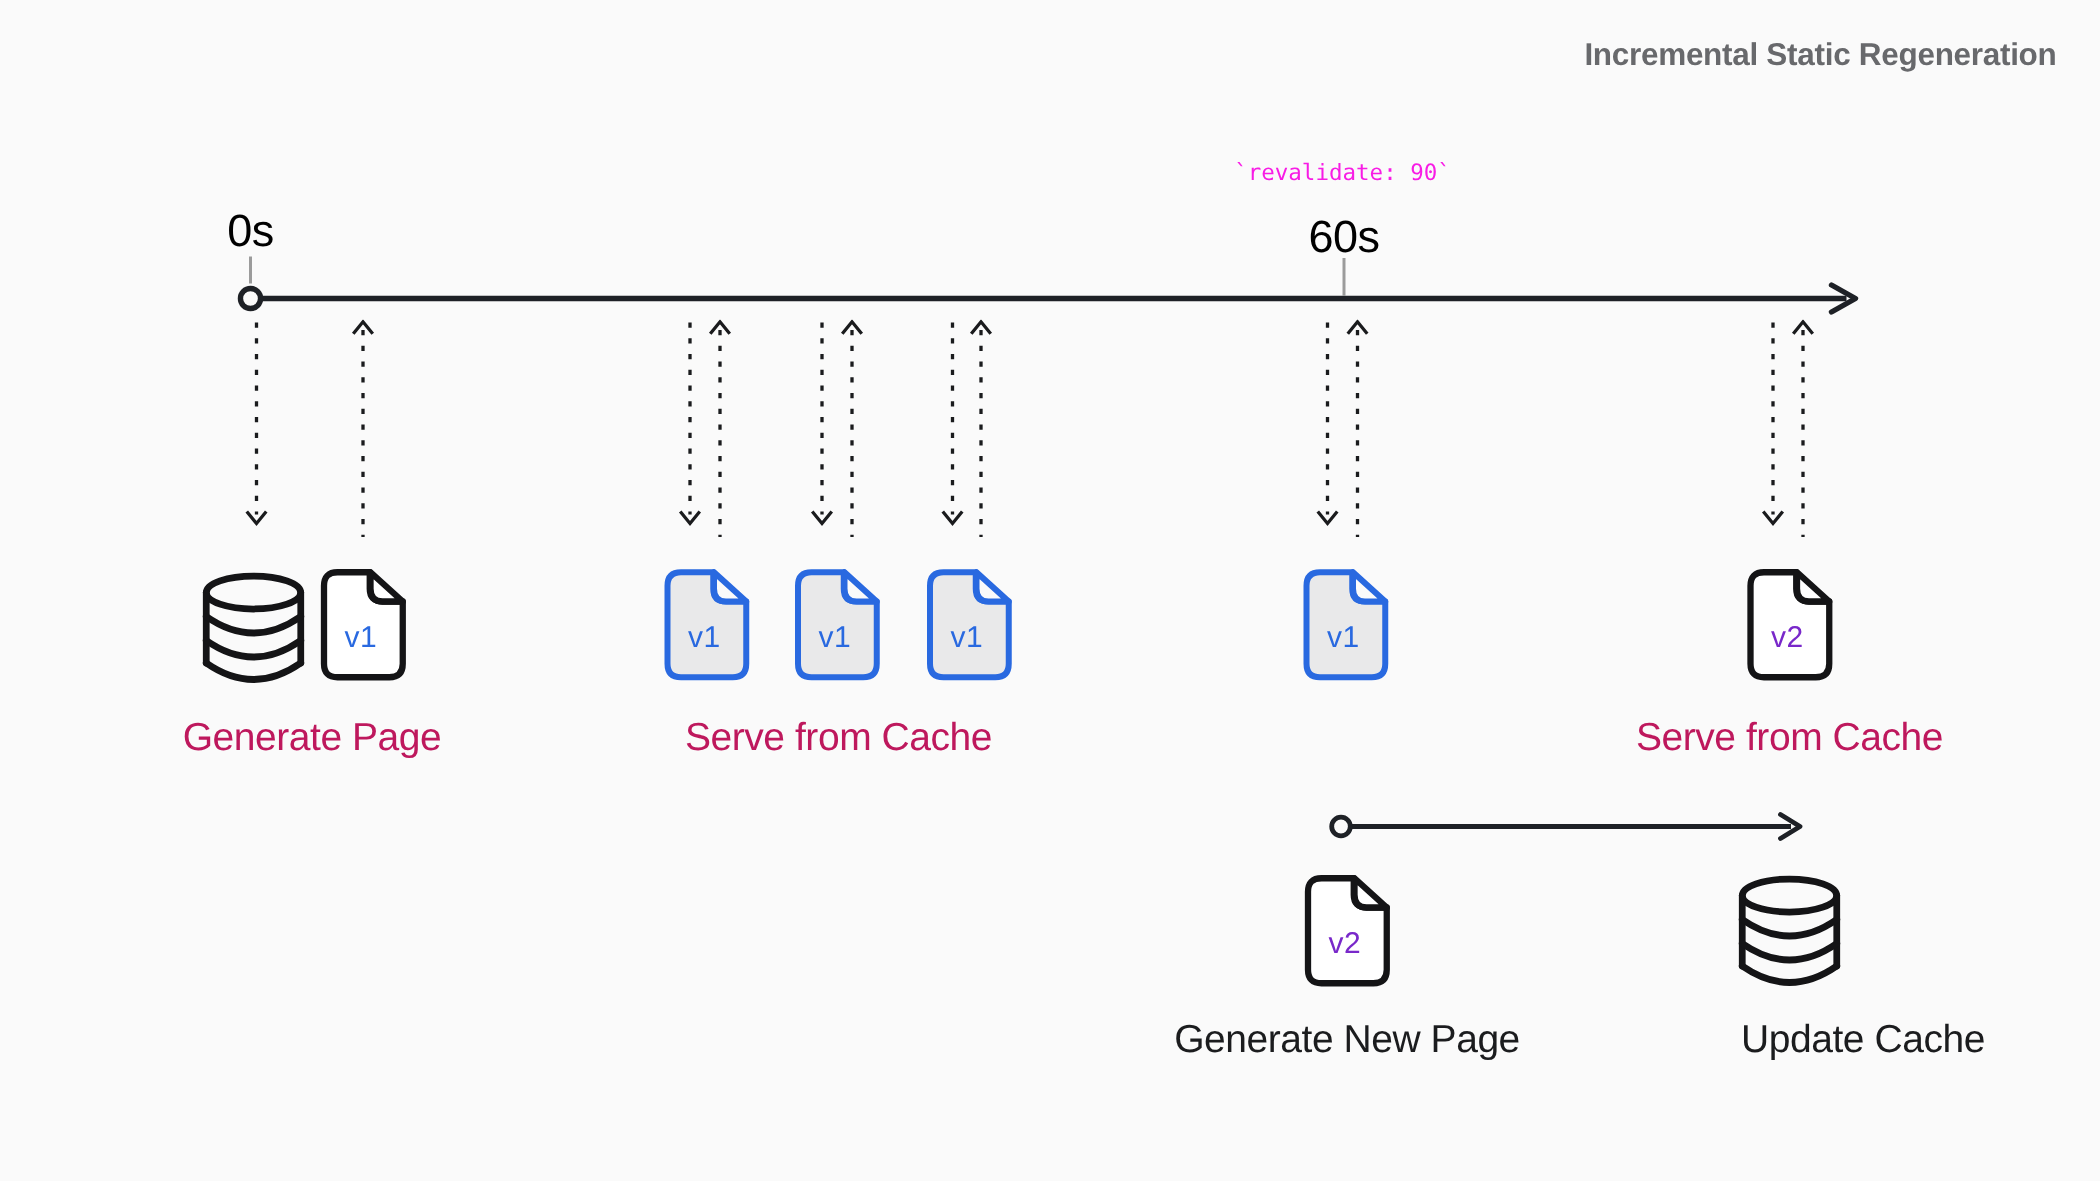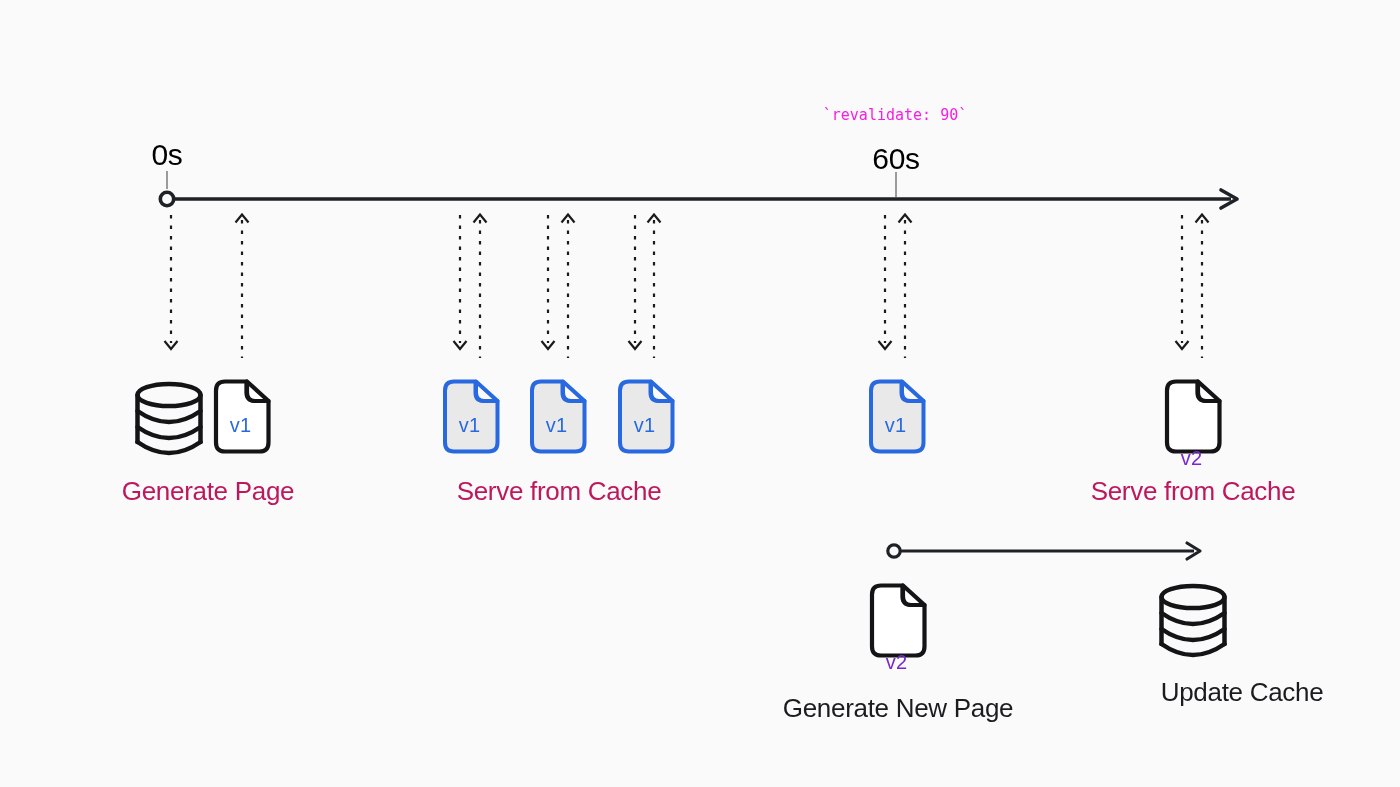--- a/index.html
+++ b/index.html
@@ -78,39 +78,40 @@
     position: absolute;
     left: 0;
     top: 35px;
     width: 55px;
     text-align: center;
     font-size: 20px;
     font-weight: 500;
     letter-spacing: 0.2px;
   }
   .ver.blue { color: #2969e0; }
-  .ver.purple { color: #7928ca; margin-top: 33px; }
+  .ver.purple { color: #7928ca; }
   .db-icon { position: absolute; width: 72px; height: 76px; }
   .dash-arrow { position: absolute; width: 16px; height: 146px; top: 213px; }
   .logo { position: absolute; left: 38px; top: 684px; width: 130px; height: 95px; }
   .logo .suffix {
     position: absolute;
     left: 103px;
     top: 47px;
     font-size: 10px;
     font-weight: 600;
     color: #5a5b5e;
     letter-spacing: 1px;
   }
 </style>
 </head>
 <body>
 
 <div class="stage">
 
+  <div class="title">Incremental Static Regeneration</div>
 
   <div class="code">`revalidate: 90`</div>
 
   <div class="time-label" style="left:167px; top:138px;">0s</div>
   <div class="time-label" style="left:896px; top:142px;">60s</div>
   <div class="tick" style="left:166px; top:171px; height:18px;"></div>
   <div class="tick" style="left:895px; top:172px; height:25px;"></div>
 
   <div class="abs" style="left:155px; top:187px; width:1090px; height:24px;">
     <svg width="1090" height="24" viewBox="0 0 1090 24">
@@ -251,17 +252,17 @@
     <svg width="72" height="76" viewBox="0 0 72 76" fill="none" stroke="#141416" stroke-width="4.5" stroke-linecap="round">
       <ellipse cx="36" cy="14" rx="31.5" ry="11"></ellipse>
       <path d="M4.5,14 V61"></path>
         <path d="M67.5,14 V61"></path>
       <path d="M4.5,30 Q36,52 67.5,30"></path>
       <path d="M4.5,46 Q36,68 67.5,46"></path>
       <path d="M4.5,61 Q36,83 67.5,61"></path>
     </svg>
   </div>
 
-  <div class="regen-label" style="left:898px;margin-top:16px;">Generate New Page</div>
+  <div class="regen-label" style="left:898px;">Generate New Page</div>
   <div class="regen-label" style="left:1194px;margin-left:48px;">Update Cache</div>
 
 
 </div>
 
 </body></html>

